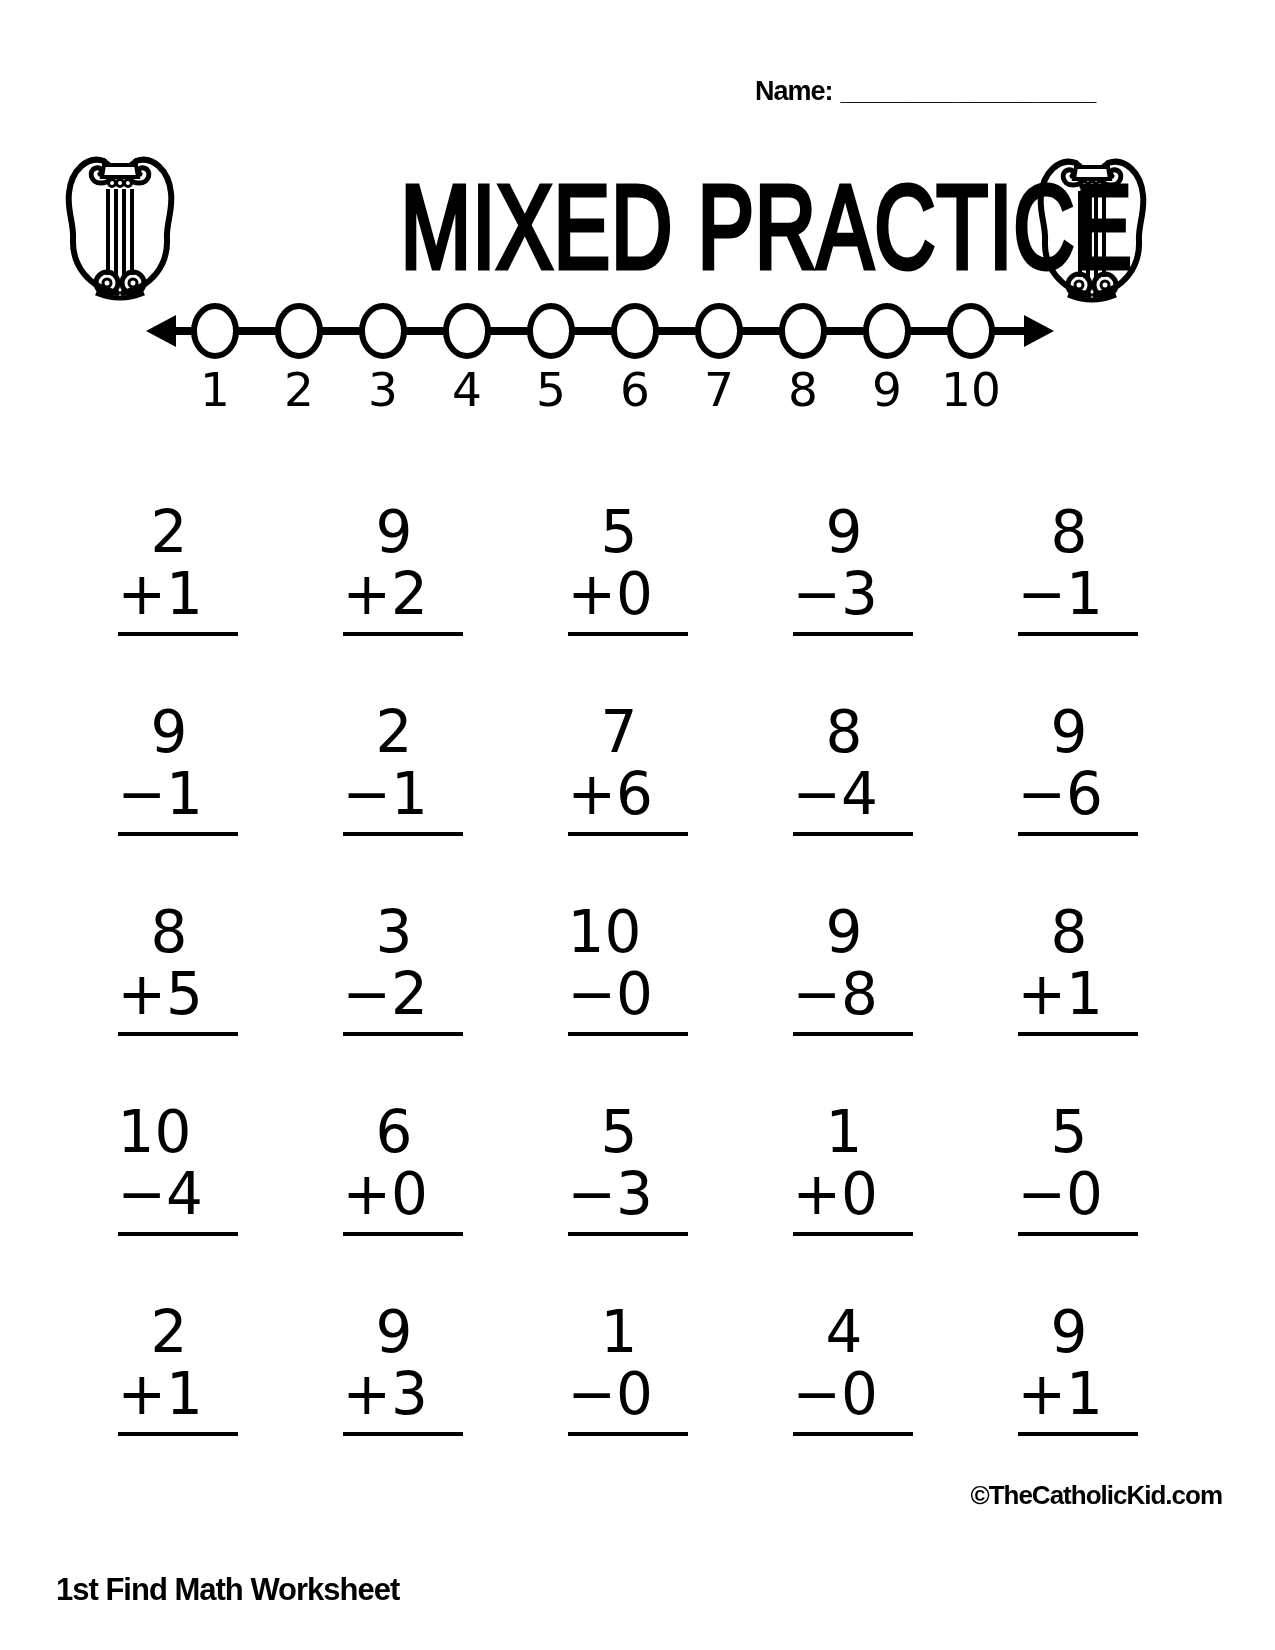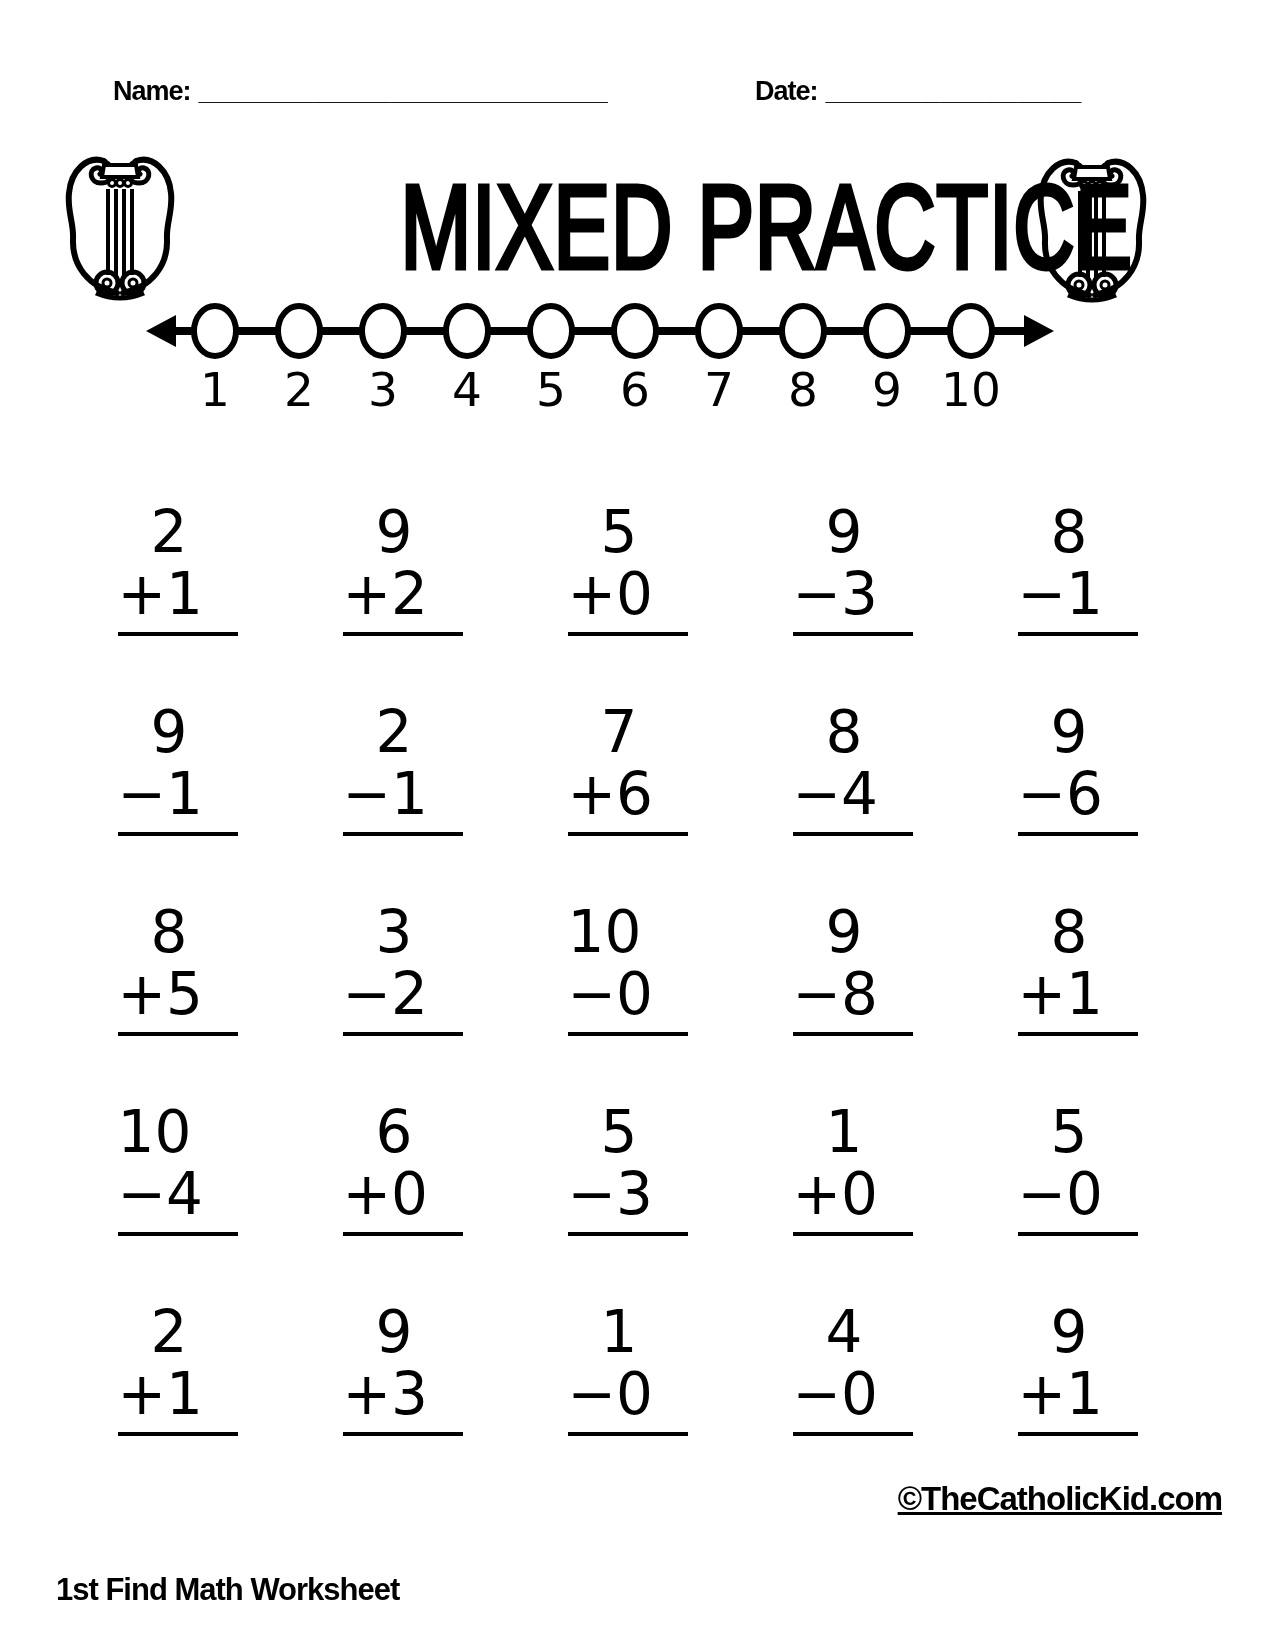--- a/index.html
+++ b/index.html
@@ -67,34 +67,30 @@
   .p-bot { display:flex; justify-content:space-between; align-items:flex-end; padding-right:50px; margin-top:4px; height:58px; }
   .p-line { border-bottom:4px solid #000; margin-top:9px; }
 
   
   .footer-left {
     position:absolute; left:56px; top:1572px;
     font-weight:bold; font-size:31px; letter-spacing:-1px;
   }
   .footer-right {
     position:absolute; right:53px; top:1480px;
-    font-weight:bold; font-size:33px; letter-spacing:-1px;text-decoration:underline;
+    font-weight:bold; font-size:26px; letter-spacing:-1px;
   }
 </style>
 </head>
 <body>
 
 <div class="sheet">
 
-  <div class="field" id="name-field">
+  <div class="field" id="date-field">
     <span class="lbl">Name:</span>
-    <span class="blank">________________________________</span>
-  </div>
-  <div class="field" id="date-field">
-    <span class="lbl">Date:</span>
     <span class="blank">____________________</span>
   </div>
 
   <div class="lyre left">
     <svg viewBox="0 0 120 162" width="120" height="162" fill="none" stroke="#000">
       <path d="M57 150 C28 144 12 122 13 96 C14 80 7 68 9 50 C11 28 27 12 44 18" stroke-width="6" stroke-linecap="round"></path>
       <path d="M63 150 C92 144 108 122 107 96 C106 80 113 68 111 50 C109 28 93 12 76 18" stroke-width="6" stroke-linecap="round"></path>
       <path d="M44 18 C56 24 54 40 41 40 C30 40 28 27 36 25 C41 24 43 29 40 31" stroke-width="5" stroke-linecap="round"></path>
       <path d="M76 18 C64 24 66 40 79 40 C90 40 92 27 84 25 C79 24 77 29 80 31" stroke-width="5" stroke-linecap="round"></path>
       <path d="M44 22 L76 22 L78 34 L42 34 Z" fill="#fff" stroke-width="4"></path>

